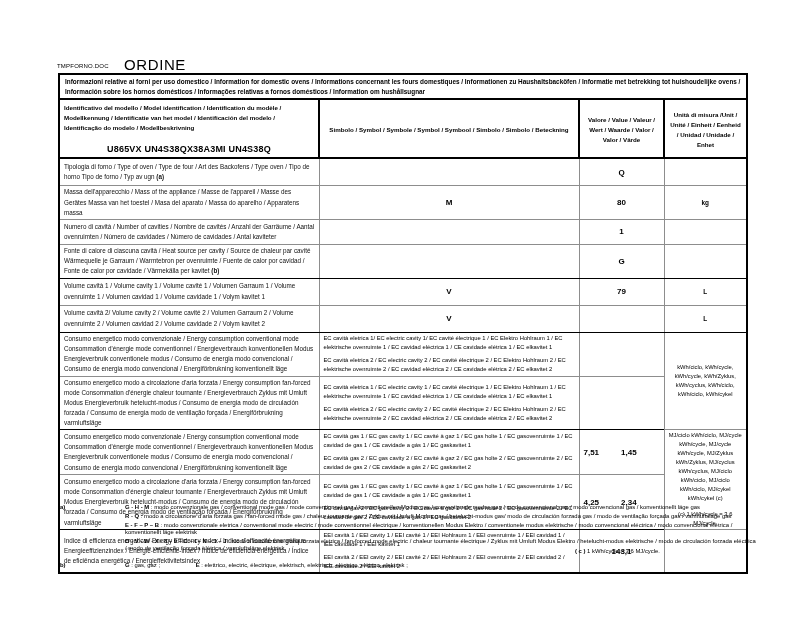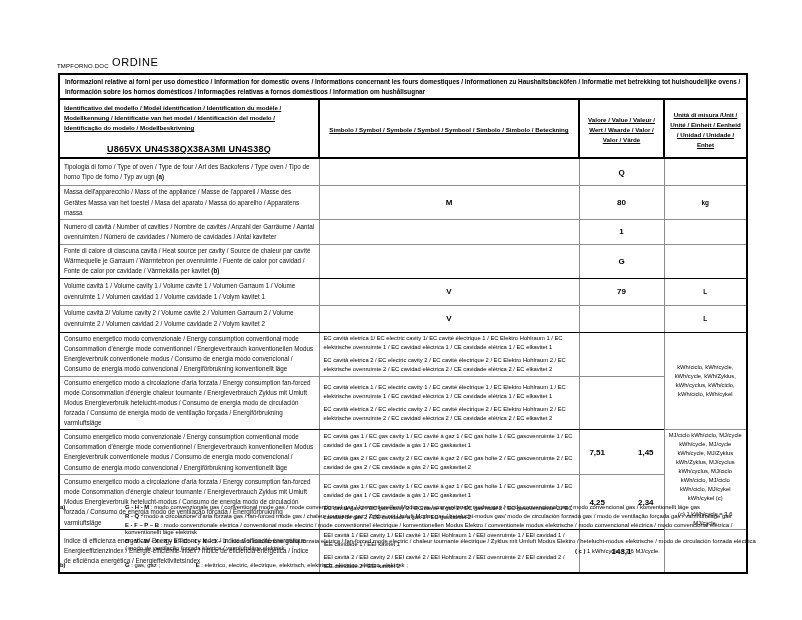--- a/index.html
+++ b/index.html
@@ -1,46 +1,46 @@
 <!DOCTYPE html>
 <html><head>
 <meta charset="utf-8">
 <style>
   html,body{margin:0;padding:0;}
   body{
     width:802px;height:620px;background:#fff;color:#000;
     font-family:"Liberation Sans", sans-serif;position:relative;overflow:hidden;
   }
   .docref{position:absolute;left:57px;top:63px;font-size:6px;letter-spacing:.2px;}
-  .doctitle{position:absolute;left:112px;top:56px;font-size:11px;letter-spacing:.6px;}
+  .doctitle{position:absolute;left:124px;top:56px;font-size:15px;letter-spacing:.6px;}
   table.spec{
     position:absolute;left:58px;top:73px;width:688px;
     border-collapse:collapse;table-layout:fixed;border:2px solid #000;
   }
   td{padding:1px 4px;vertical-align:middle;border:1px solid #8d8d8d;}
   .title-band{
     border:2px solid #000;font-weight:bold;font-size:6.4px;line-height:1.5;padding:2px 5px;
   }
   .hdr{border:2px solid #000;font-weight:bold;font-size:6.2px;line-height:1.6;vertical-align:top;padding-top:3px;}
   .hdr-center{vertical-align:middle;text-align:center;}
   .hdr .model{display:block;text-align:center;font-size:9px;margin-top:9px;letter-spacing:.2px;}
   .desc{font-size:6.3px;line-height:1.62;color:#111;}
   .note{font-weight:bold;}
   .sym-letter{text-align:center;font-weight:bold;font-size:8px;}
   .sym-text{font-size:5.8px;line-height:1.55;vertical-align:middle;}
   .sym-text .entry + .entry{margin-top:4px;}
   .val{text-align:center;font-weight:bold;font-size:8px;}
-  .val .pair{display:flex;justify-content:center;gap:33px;}
+  .val .pair{display:flex;gap:22px;}
   .unit-b{text-align:center;font-weight:bold;font-size:6.4px;}
   .unit-s{text-align:center;font-size:5.8px;line-height:1.55;}
   .unit-s .unote{margin-top:7px;}
   tr.h1 td{height:24px;} tr.h2 td{height:20px;} tr.h3 td{height:22px;}
   tr.h4 td{height:24px;} tr.h5 td{height:41px;} tr.h6 td{height:35px;}
   tr.strong td{border-bottom:1.6px solid #000;}
-  tr.head-row td{height:49px;text-decoration:underline;}
+  tr.head-row td{height:49px;}
   .footnotes{position:absolute;left:58px;top:504px;width:700px;font-size:5.9px;line-height:1.25;}
   .fn-line{display:grid;grid-template-columns:67px 1fr;margin-bottom:1.5px;}
   .fn-marker{font-weight:bold;}
   .fn-key{font-weight:bold;}
   .fn-b{margin-top:9px;}
   .fn-b .seg + .seg{margin-left:34px;}
   .fn-c{position:absolute;left:517px;top:44px;white-space:nowrap;}
 </style>
 </head>
 <body>

